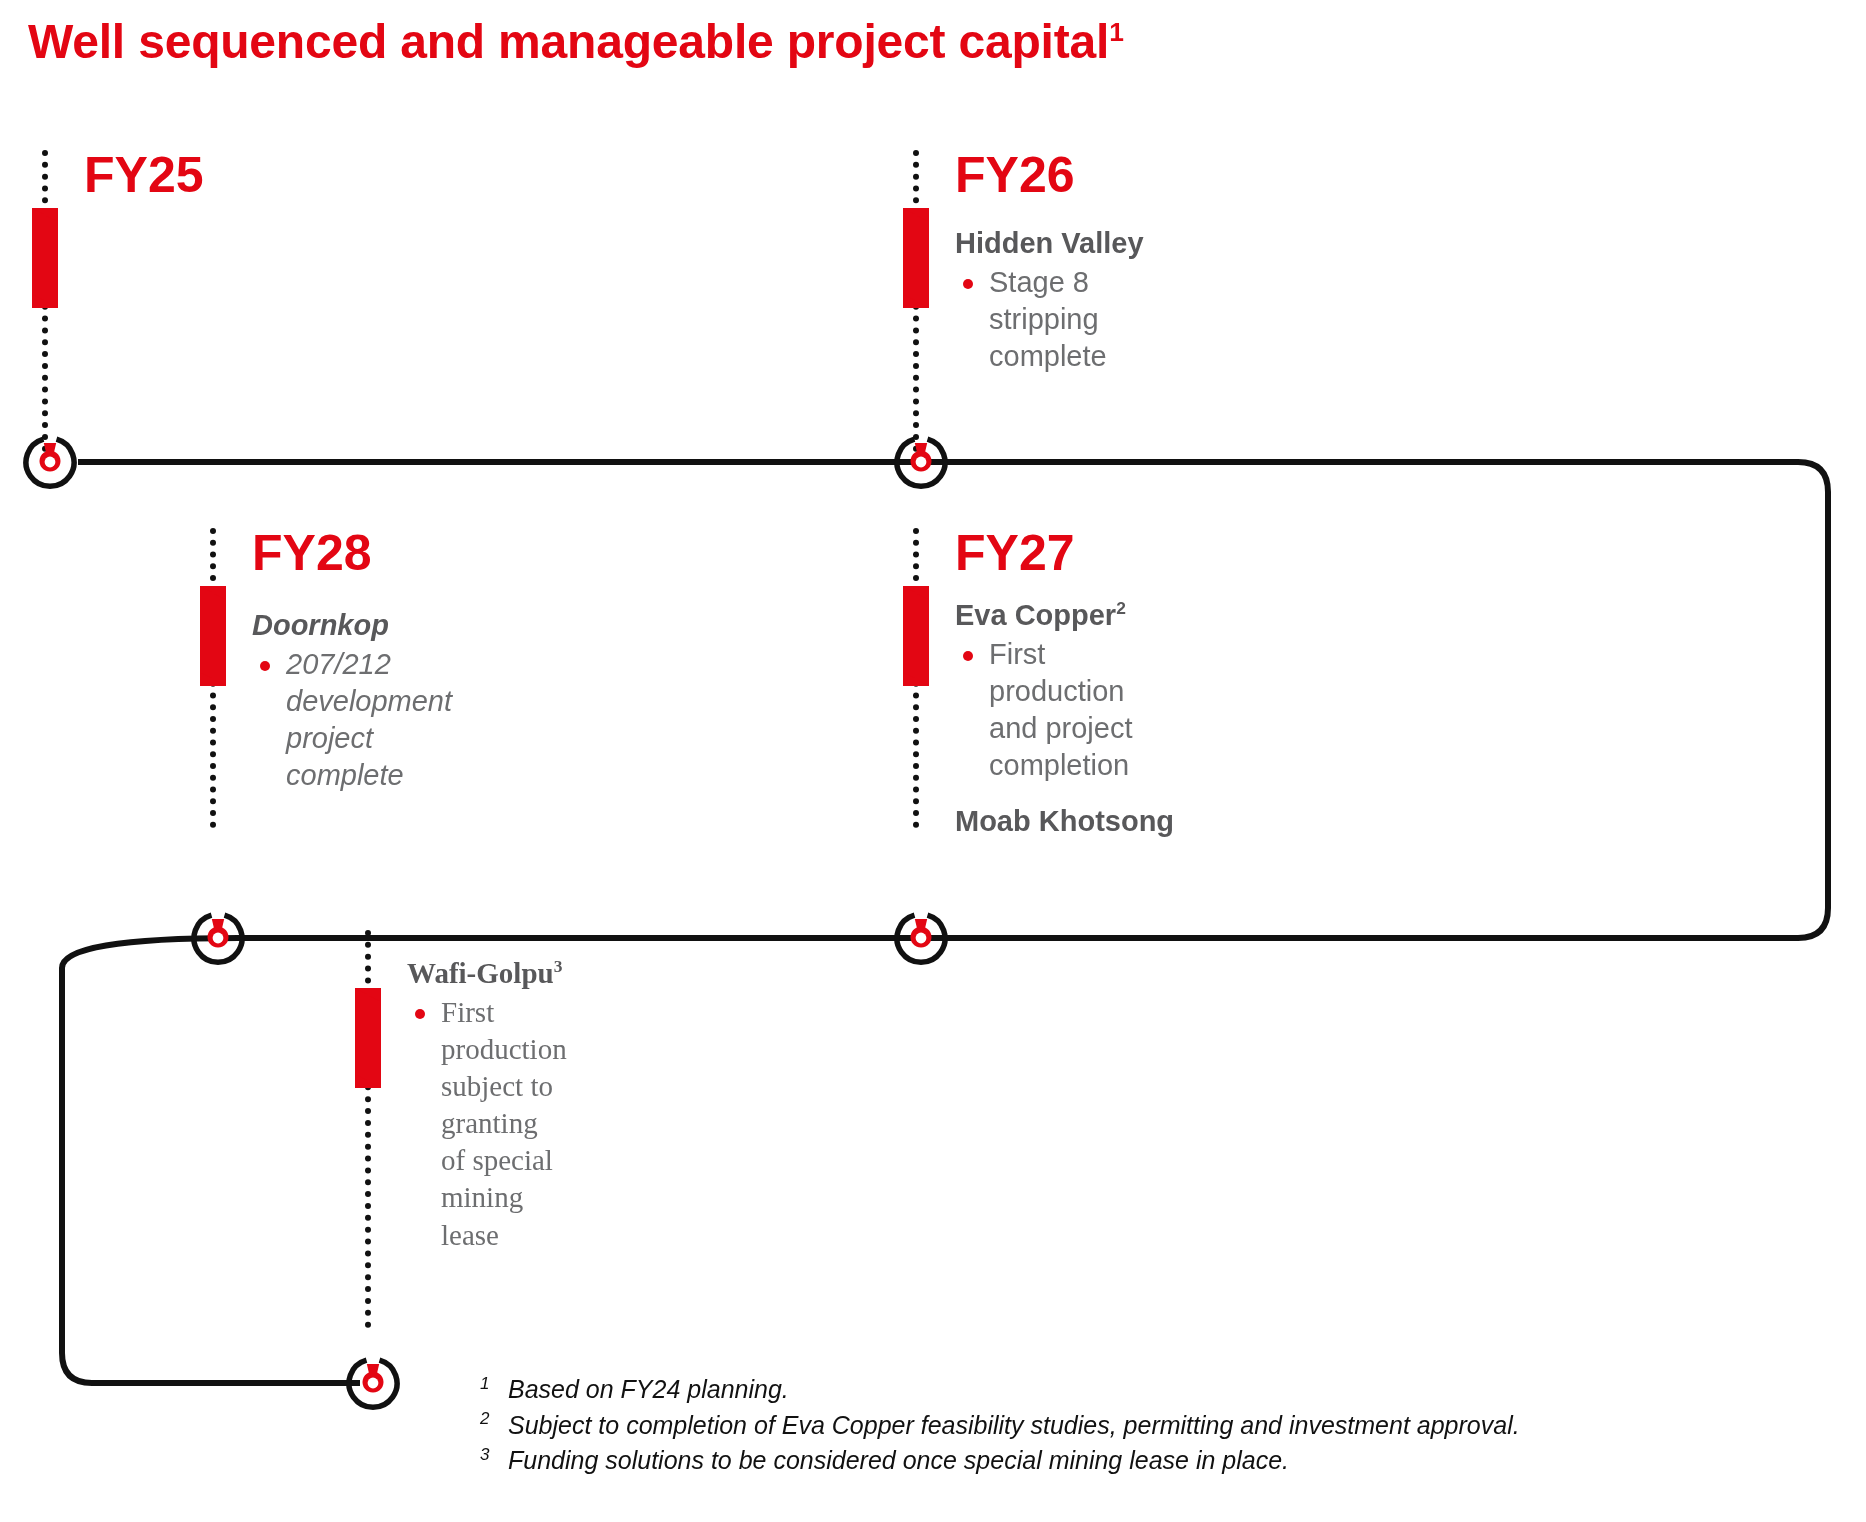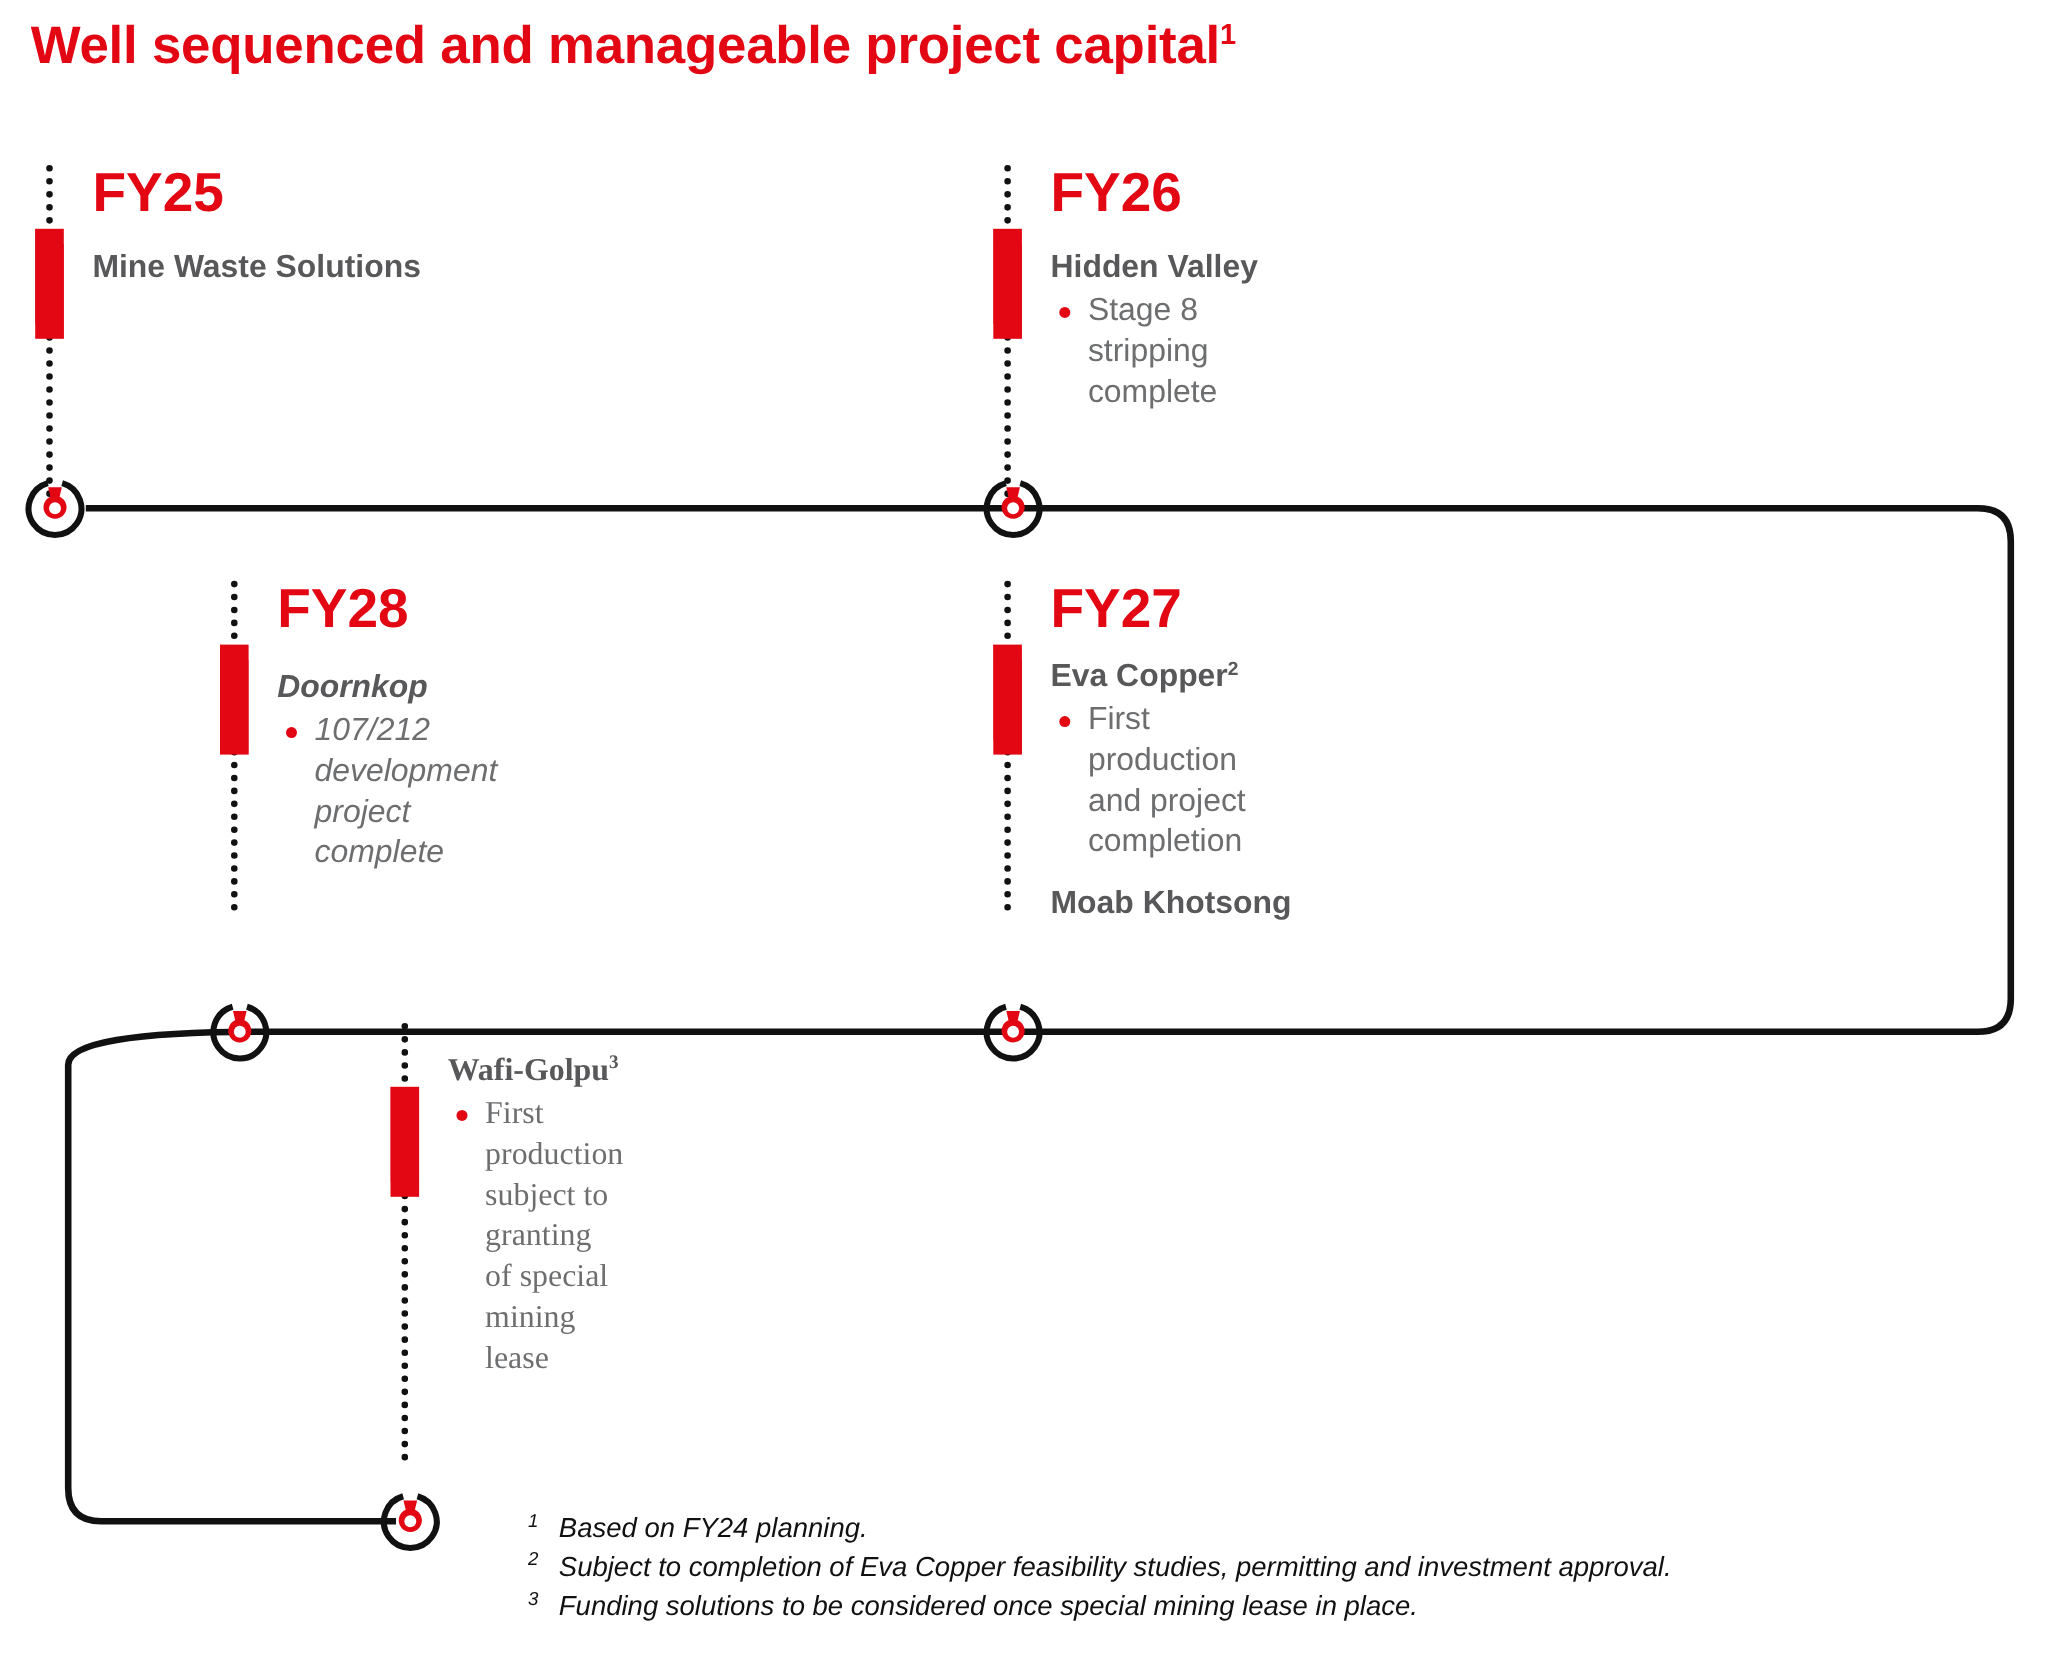--- a/index.html
+++ b/index.html
@@ -168,21 +168,20 @@
 <div class="milestone" style="left:32px; top:150px;">
   <div class="flag-column">
     <div class="dotted-line" style="top:0px; height:302px;"></div>
     <svg class="flag" style="top:58px; height:100px;" viewBox="0 0 26 100" preserveAspectRatio="none" xmlns="http://www.w3.org/2000/svg">
       <polygon points="0,0 26,14 26,100 0,86" fill="#e30613"></polygon>
     </svg>
   </div>
   <div class="content" style="left:52px; top:0px;">
     <div class="year-label"><span>FY25</span></div>
     <div class="project-block" style="margin-top:28px;">
-      <div class="project-name"><span>Mine Waste Solutions</span></div>
     </div>
   </div>
 </div>
 
 <div class="milestone" style="left:903px; top:150px;">
   <div class="flag-column">
     <div class="dotted-line" style="top:0px; height:302px;"></div>
     <svg class="flag" style="top:58px; height:100px;" viewBox="0 0 26 100" preserveAspectRatio="none" xmlns="http://www.w3.org/2000/svg">
       <polygon points="0,0 26,14 26,100 0,86" fill="#e30613"></polygon>
     </svg>
@@ -203,21 +202,21 @@
     <div class="dotted-line" style="top:0px; height:300px;"></div>
     <svg class="flag" style="top:58px; height:100px;" viewBox="0 0 26 100" preserveAspectRatio="none" xmlns="http://www.w3.org/2000/svg">
       <polygon points="0,0 26,14 26,100 0,86" fill="#e30613"></polygon>
     </svg>
   </div>
   <div class="content" style="left:52px; top:0px;">
     <div class="year-label"><span>FY28</span></div>
     <div class="project-block" style="margin-top:32px;font-style:italic;">
       <div class="project-name"><span>Doornkop</span></div>
       <ul class="bullets">
-        <li><span>107/212 development project complete</span></li>
+        <li><span>207/212 development project complete</span></li>
       </ul>
     </div>
   </div>
 </div>
 
 <div class="milestone" style="left:903px; top:528px;">
   <div class="flag-column">
     <div class="dotted-line" style="top:0px; height:300px;"></div>
     <svg class="flag" style="top:58px; height:100px;" viewBox="0 0 26 100" preserveAspectRatio="none" xmlns="http://www.w3.org/2000/svg">
       <polygon points="0,0 26,14 26,100 0,86" fill="#e30613"></polygon>

